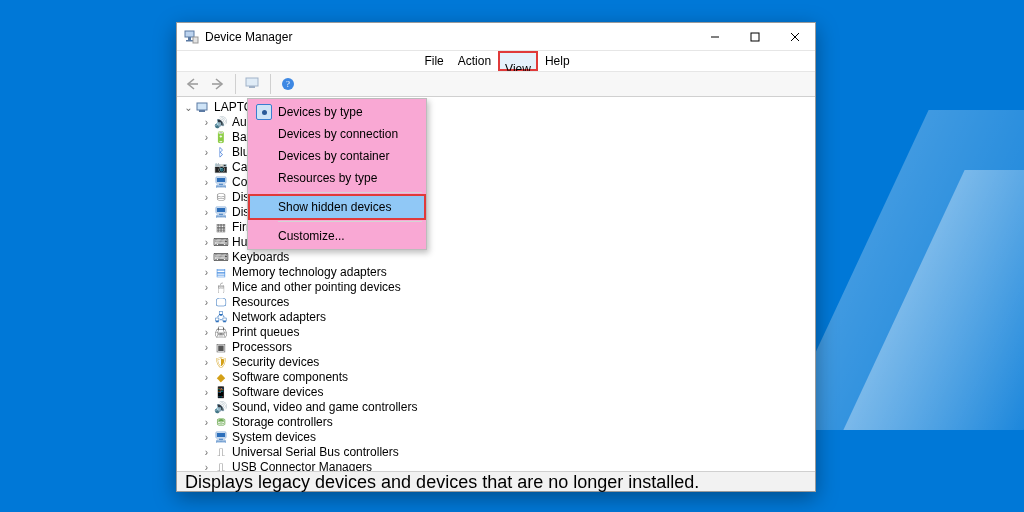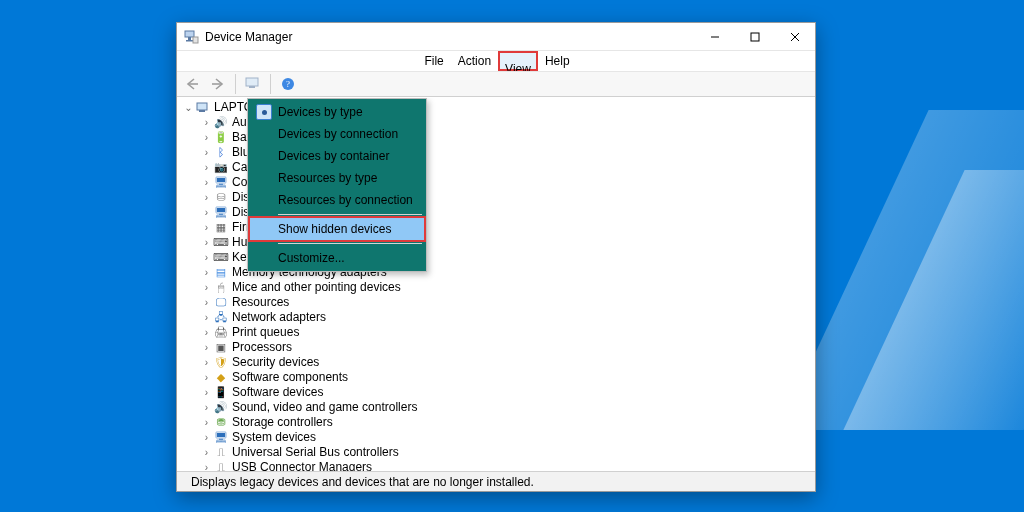--- a/index.html
+++ b/index.html
@@ -127,21 +127,21 @@
     display: inline-flex; align-items: center; justify-content: center;
     margin-right: 3px;
     font-size: 11px;
   }
 
   
   .dropdown {
     position: absolute;
     left: 70px; top: 0px;
     width: 180px;
-    background: #0f766e;
+    background: #f9a8d4;
     border: 1px solid #bcbcbc;
     box-shadow: 2px 3px 6px rgba(0,0,0,0.25);
     padding: 2px;
     z-index: 50;
   }
   .dd-item {
     height: 22px;
     display: flex; align-items: center;
     padding-left: 28px;
     position: relative;
@@ -169,22 +169,22 @@
     position: absolute;
     border: 2px solid #e03a3a;
     pointer-events: none;
   }
 
   
   .statusbar {
     height: 20px;
     border-top: 1px solid #d0d0d0;
     background: #f2f2f2;
-    padding-left: 14px;
-    font-size: 12px;
+    padding-left: 8px;
+    font-size: 18px;
     line-height: 20px;
     color: #000;
   }
 
   
   svg { display:block; }
 </style>
 </head>
 <body>
 
@@ -400,23 +400,20 @@
       </div>
       <div class="dd-item">
         <span>Devices by connection</span>
       </div>
       <div class="dd-item">
         <span>Devices by container</span>
       </div>
       <div class="dd-item">
         <span>Resources by type</span>
       </div>
-      <div class="dd-item">
-        <span>Resources by connection</span>
-      </div>
       <div class="dd-sep"></div>
       <div class="dd-item sel" style="position:relative">
         <span>Show hidden devices</span>
         <span class="dd-highlight" style="left:-2px; top:-2px; right:-2px; bottom:-2px;"></span>
       </div>
       <div class="dd-sep"></div>
       <div class="dd-item">
         <span>Customize...</span>
       </div>
     </div>

